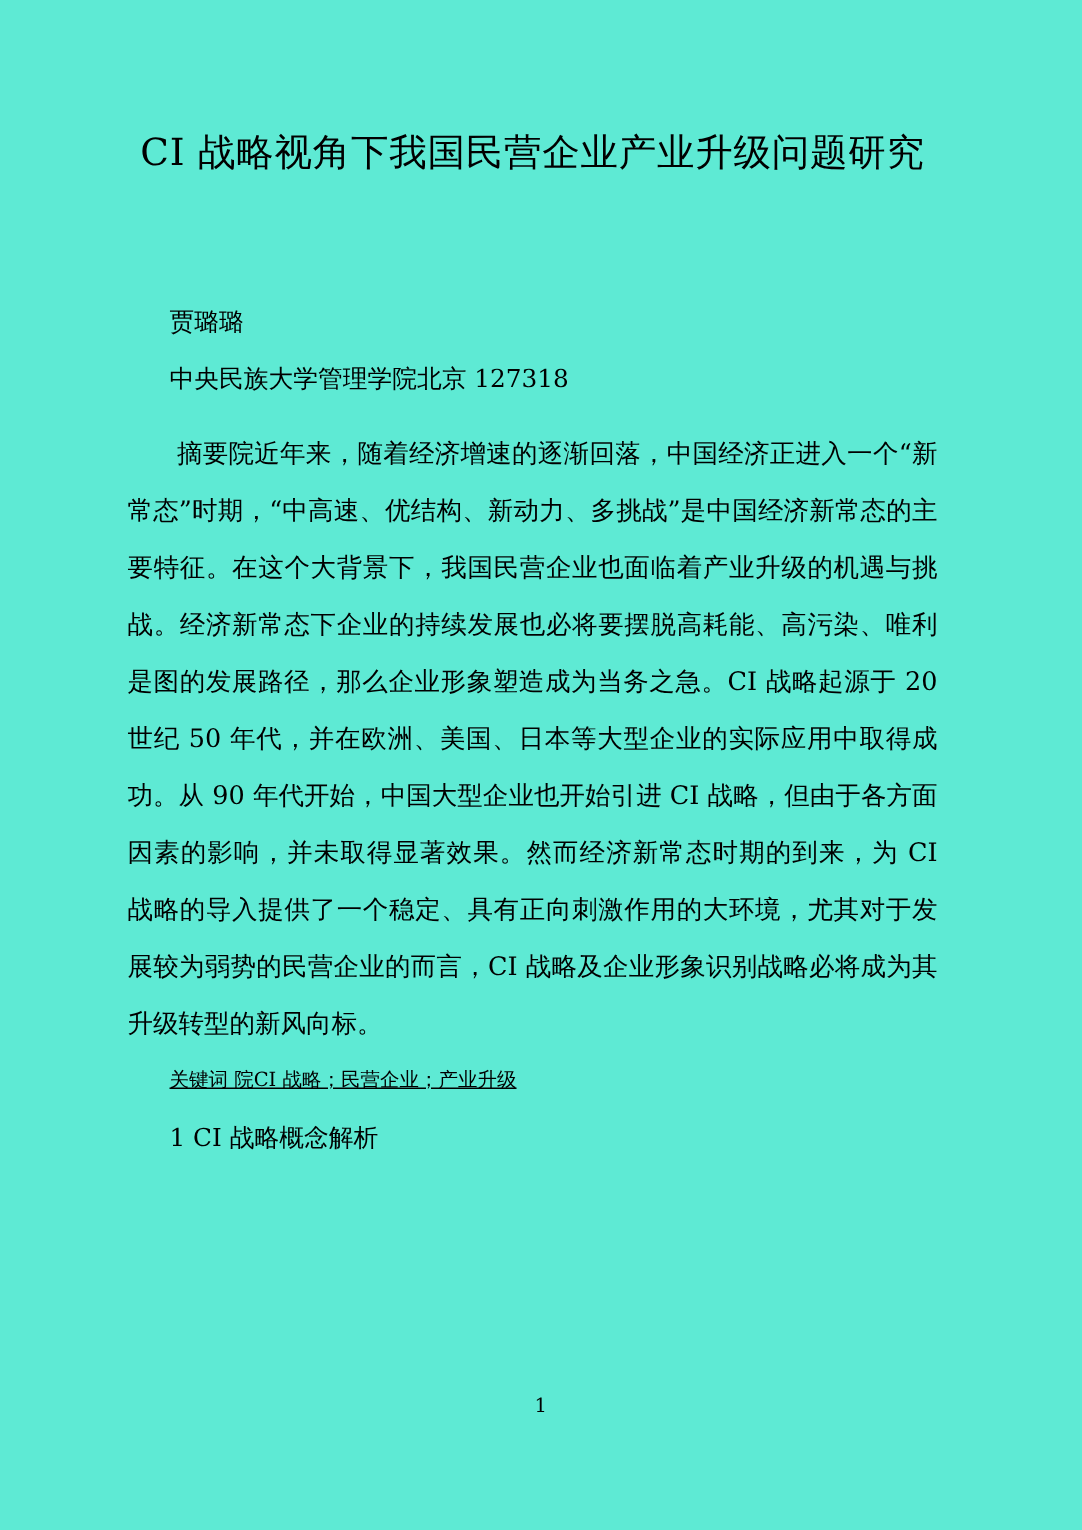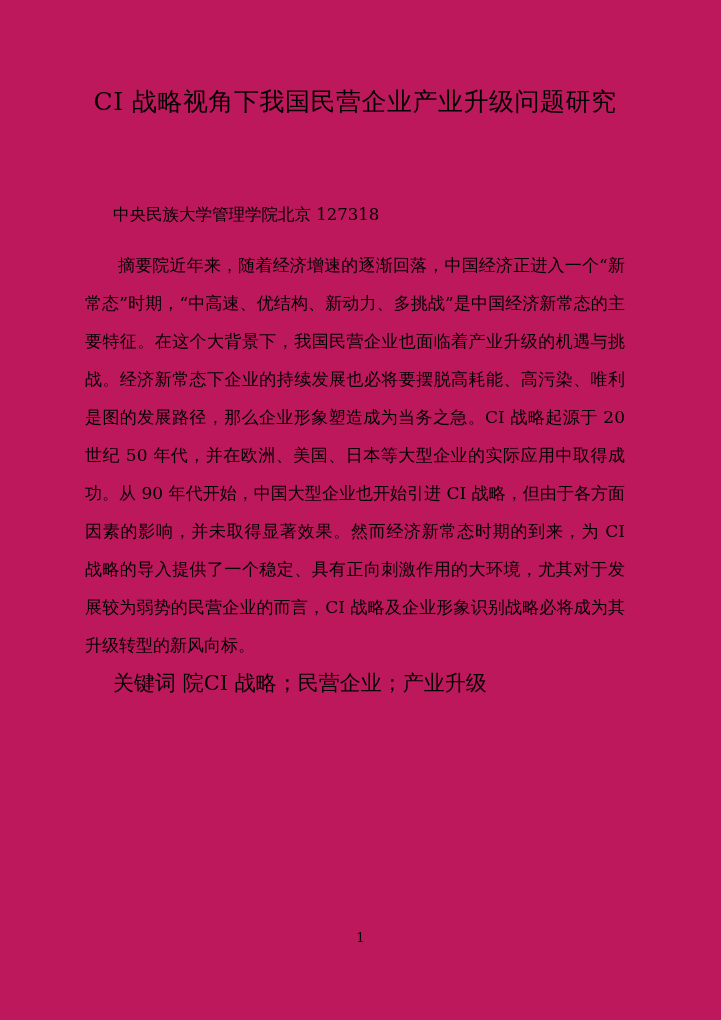--- a/index.html
+++ b/index.html
@@ -8,21 +8,21 @@
     background: #ffffff;
   }
   body {
     font-family: "DejaVu Serif", "Liberation Serif", serif;
     color: #000000;
   }
   #page {
     position: relative;
     width: 721px;
     height: 1020px;
-    background: #be185d;
+    background: #5eead4;
     overflow: hidden;
     box-sizing: border-box;
   }
   #content {
     position: absolute;
     left: 85px;
     top: 0;
     width: 540px;
   }
   .doc-title {
@@ -54,24 +54,25 @@
     text-indent: 33px;
     margin: 0;
   }
   .heading-line {
     font-size: 16.5px;
     line-height: 38px;
     text-indent: 28px;
     margin: 0;
   }
   .keywords-line {
-    font-size: 21px;
+    font-size: 13px;
     line-height: 38px;
     text-indent: 28px;
     margin: 0;
+    text-decoration: underline;
   }
   .page-number {
     position: absolute;
     left: 0;
     right: 0;
     top: 930px;
     text-align: center;
     font-size: 13px;
     line-height: 16px;
     font-family: "DejaVu Serif", "Liberation Serif", serif;
@@ -80,28 +81,30 @@
 </head>
 <body>
 
 <div id="page">
 
   <div id="content">
 
     <h1 class="doc-title">CI 战略视角下我国民营企业产业升级问题研究</h1>
 
     <div class="meta-block">
+      <div class="meta-line">贾璐璐</div>
       <div class="meta-line">中央民族大学管理学院北京 127318</div>
     </div>
 
     <div class="body-block">
       <p class="para">摘要院近年来，随着经济增速的逐渐回落，中国经济正进入一个“新常态”时期，“中高速、优结构、新动力、多挑战”是中国经济新常态的主要特征。在这个大背景下，我国民营企业也面临着产业升级的机遇与挑战。经济新常态下企业的持续发展也必将要摆脱高耗能、高污染、唯利是图的发展路径，那么企业形象塑造成为当务之急。CI 战略起源于 20 世纪 50 年代，并在欧洲、美国、日本等大型企业的实际应用中取得成功。从 90 年代开始，中国大型企业也开始引进 CI 战略，但由于各方面因素的影响，并未取得显著效果。然而经济新常态时期的到来，为 CI 战略的导入提供了一个稳定、具有正向刺激作用的大环境，尤其对于发展较为弱势的民营企业的而言，CI 战略及企业形象识别战略必将成为其升级转型的新风向标。</p>
     </div>
 
     <div class="keywords-line">关键词  院CI 战略；民营企业；产业升级</div>
 
+    <div class="heading-line">1 CI 战略概念解析</div>
 
 
   </div>
 
   <div class="page-number">1</div>
 
 </div>
 
 </body></html>

